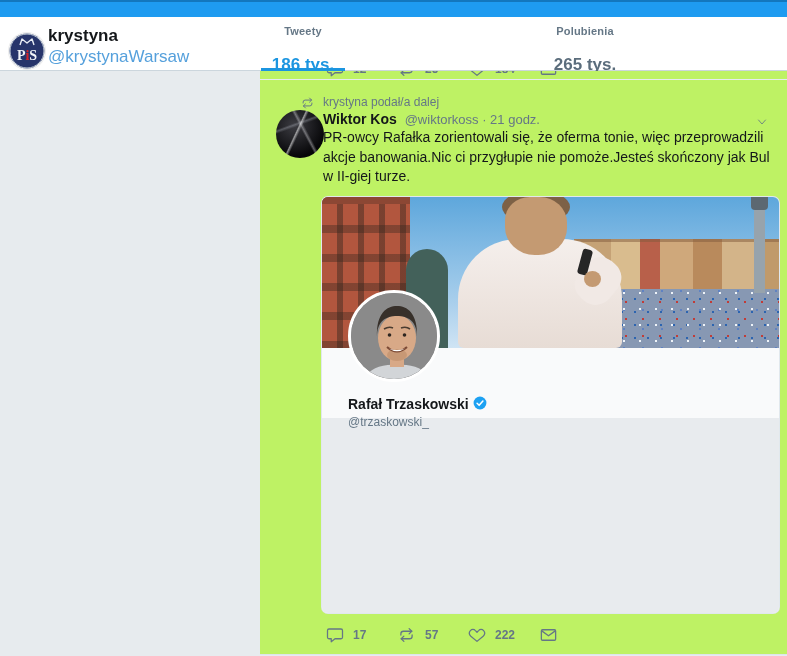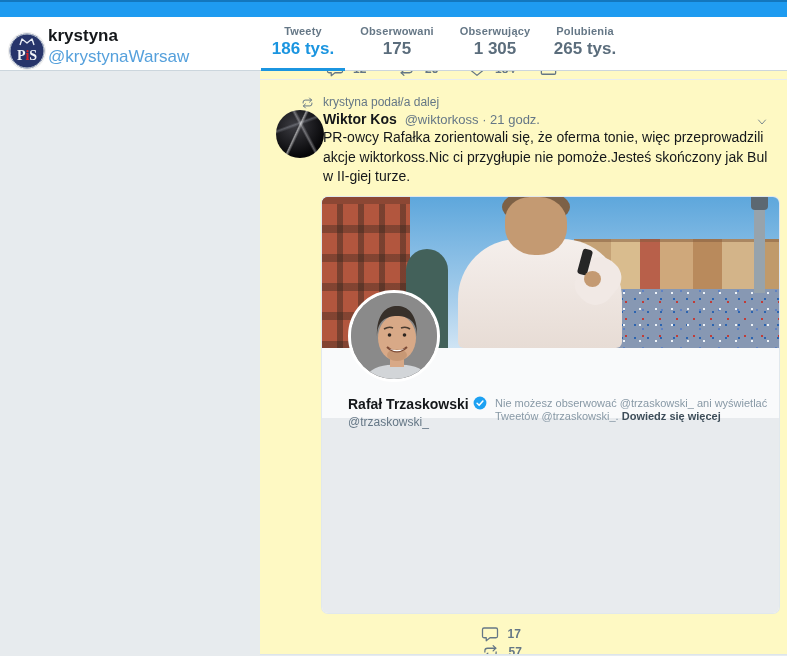--- a/index.html
+++ b/index.html
@@ -12,33 +12,33 @@
   .topbar { left:0; top:0; width:787px; height:17px; background:#1e9bf0; border-top:2px solid #1377bd; }
 
   
   .header { left:0; top:17px; width:787px; height:54px; background:#fff; border-bottom:1px solid #ccd6dd; }
   .pis-avatar { left:9px; top:16px; width:36px; height:36px; border-radius:50%; overflow:hidden; box-shadow:0 0 0 1px rgba(0,0,0,.08); }
   .h-name { left:48px; top:9px; font-size:17px; font-weight:bold; color:#14171a; }
   .h-handle { left:48px; top:30px; font-size:17px; color:#55a0dc; }
 
   .stat { top:8px; text-align:center; cursor:pointer; }
   .stat .lbl { display:block; font-size:11px; font-weight:bold; color:#657786; letter-spacing:.2px; }
-  .stat .val { display:block; margin-top:2px; font-size:17px; font-weight:bold; color:#5b6d7c; }
+  .stat .val { display:block; margin-top:18px; font-size:17px; font-weight:bold; color:#5b6d7c; }
   .stat.active .val { color:#1b95e0; }
   .stat-0 { left:261px; width:84px; }
   .stat-1 { left:352px; width:90px; }
   .stat-2 { left:450px; width:90px; }
   .stat-3 { left:540px; width:90px; }
   .tab-underline { left:261px; top:51px; width:84px; height:3px; background:#1b95e0; }
 
   
   .left-rail { left:0; top:71px; width:260px; height:585px; background:#e7ebee; }
 
   
-  .content { left:260px; top:71px; width:527px; height:585px; background:#fef9c3; }
+  .content { left:260px; top:71px; width:527px; height:585px; background:#bef264; }
 
   
   .actionbar { display:flex; align-items:center; height:20px; }
   .act-group { display:flex; align-items:center; width:71px; cursor:pointer; }
   .act-group svg { display:block; }
   .act-count { margin-left:9px; font-size:12px; font-weight:bold; color:#657786; }
 
   
   .prev-strip { left:0; top:0; width:527px; height:8px; overflow:hidden; }
   .prev-strip .actionbar { position:relative; top:-12px; padding-left:66px; }
@@ -93,21 +93,21 @@
   .card-info { position:absolute; left:0; top:151px; width:457px; height:70px; background:#f9fafb; }
   .card-avatar { position:absolute; left:26px; top:93px; width:92px; height:92px; border:3px solid #fff; border-radius:50%; overflow:hidden; background:#8a8a8a; }
   .card-name-row { position:absolute; left:26px; top:199px; display:flex; align-items:flex-start; }
   .card-name { font-size:14px; font-weight:bold; color:#14171a; }
   .card-badge { margin-left:4px; }
   .card-handle { position:absolute; left:26px; top:218px; font-size:12px; color:#657786; }
   .card-notice { position:absolute; left:173px; top:200px; width:283px; font-size:11px; line-height:13px; color:#8899a6; }
   .notice-link { color:#3d4d59; font-weight:bold; cursor:pointer; }
   .card-gray { position:absolute; left:0; top:221px; width:457px; height:195px; background:#e8ebee; }
 
-  .main-actions { left:66px; top:554px; width:380px;flex-direction:column; }
+  .main-actions { left:66px; top:554px; width:380px; }
   .bottom-border { left:0; top:583px; width:527px; height:1px; background:#dde5eb; }
   .bottom-gray { left:0; top:584px; width:527px; height:1px; background:#e6ecf0; }
 
   svg.ic { stroke:#657786; fill:none; stroke-width:1.7; stroke-linecap:round; stroke-linejoin:round; }
 </style>
 </head>
 <body>
 
 <div class="screen">
 
@@ -122,28 +122,20 @@
         <text x="18" y="27" text-anchor="middle" font-family="Liberation Serif, serif" font-size="14" font-weight="bold" fill="#f2f5f9">P<tspan fill="#d2232a">i</tspan>S</text>
       </svg>
     </div>
     <div class="abs h-name">krystyna</div>
     <div class="abs h-handle">@krystynaWarsaw</div>
 
     <div class="abs stat stat-0 active">
       <span class="lbl">Tweety</span>
       <span class="val">186 tys.</span>
     </div>
-    <div class="abs stat stat-1">
-      <span class="lbl">Obserwowani</span>
-      <span class="val">175</span>
-    </div>
-    <div class="abs stat stat-2">
-      <span class="lbl">Obserwujący</span>
-      <span class="val">1 305</span>
-    </div>
     <div class="abs stat stat-3">
       <span class="lbl">Polubienia</span>
       <span class="val">265 tys.</span>
     </div>
     <div class="abs tab-underline"></div>
   </div>
 
   <div class="abs left-rail"></div>
 
   <div class="abs content">
@@ -192,21 +184,21 @@
     <div class="abs tw-avatar"></div>
 
     <div class="abs tw-head">
       <span class="tw-author">Wiktor Kos</span>
       <span class="tw-meta">@wiktorkoss · 21 godz.</span>
     </div>
     <svg class="abs ic tw-caret" width="14" height="12" viewBox="0 0 24 24">
         <polyline points="5,8 12,16 19,8"></polyline>
       </svg>
 
-    <div class="abs tw-text">PR-owcy Rafałka zorientowali się, że oferma tonie, więc przeprowadzili akcje wiktorkoss.Nic ci przygłupie nie pomoże.Jesteś skończony jak Bul w II-giej turze.</div>
+    <div class="abs tw-text">PR-owcy Rafałka zorientowali się, że oferma tonie, więc przeprowadzili akcje banowania.Nic ci przygłupie nie pomoże.Jesteś skończony jak Bul w II-giej turze.</div>
 
     <div class="abs card">
       <div class="banner">
         <div class="bn bn-sky"></div>
         <div class="bn bn-castle"></div>
         <div class="bn bn-dome"></div>
         <div class="bn bn-bldg"></div>
         <div class="bn bn-crowd"></div>
         <div class="bn bn-col"></div>
         <div class="bn bn-statue"></div>
@@ -239,21 +231,20 @@
 
       <div class="card-name-row">
         <span class="card-name">Rafał Trzaskowski</span>
         <svg class="card-badge" width="14" height="14" viewBox="0 0 24 24">
           <circle cx="12" cy="12" r="11" fill="#1da1f2"></circle>
           <polyline points="7,12.5 10.5,16 17,8.5" fill="none" stroke="#fff" stroke-width="2.6" stroke-linecap="round" stroke-linejoin="round"></polyline>
         </svg>
       </div>
       <div class="card-handle">@trzaskowski_</div>
 
-      <div class="card-notice"><span>Nie możesz obserwować @trzaskowski_ ani wyświetlać Tweetów @trzaskowski_. </span><span class="notice-link">Dowiedz się więcej</span></div>
     </div>
 
     <div class="abs actionbar main-actions">
       <div class="act-group">
         <svg class="ic" width="18" height="18" viewBox="0 0 24 24">
             <path d="M20 4H4a2 2 0 0 0-2 2v9a2 2 0 0 0 2 2h3v4l5-4h8a2 2 0 0 0 2-2V6a2 2 0 0 0-2-2z"></path>
           </svg>
         <span class="act-count">17</span>
       </div>
       <div class="act-group">

